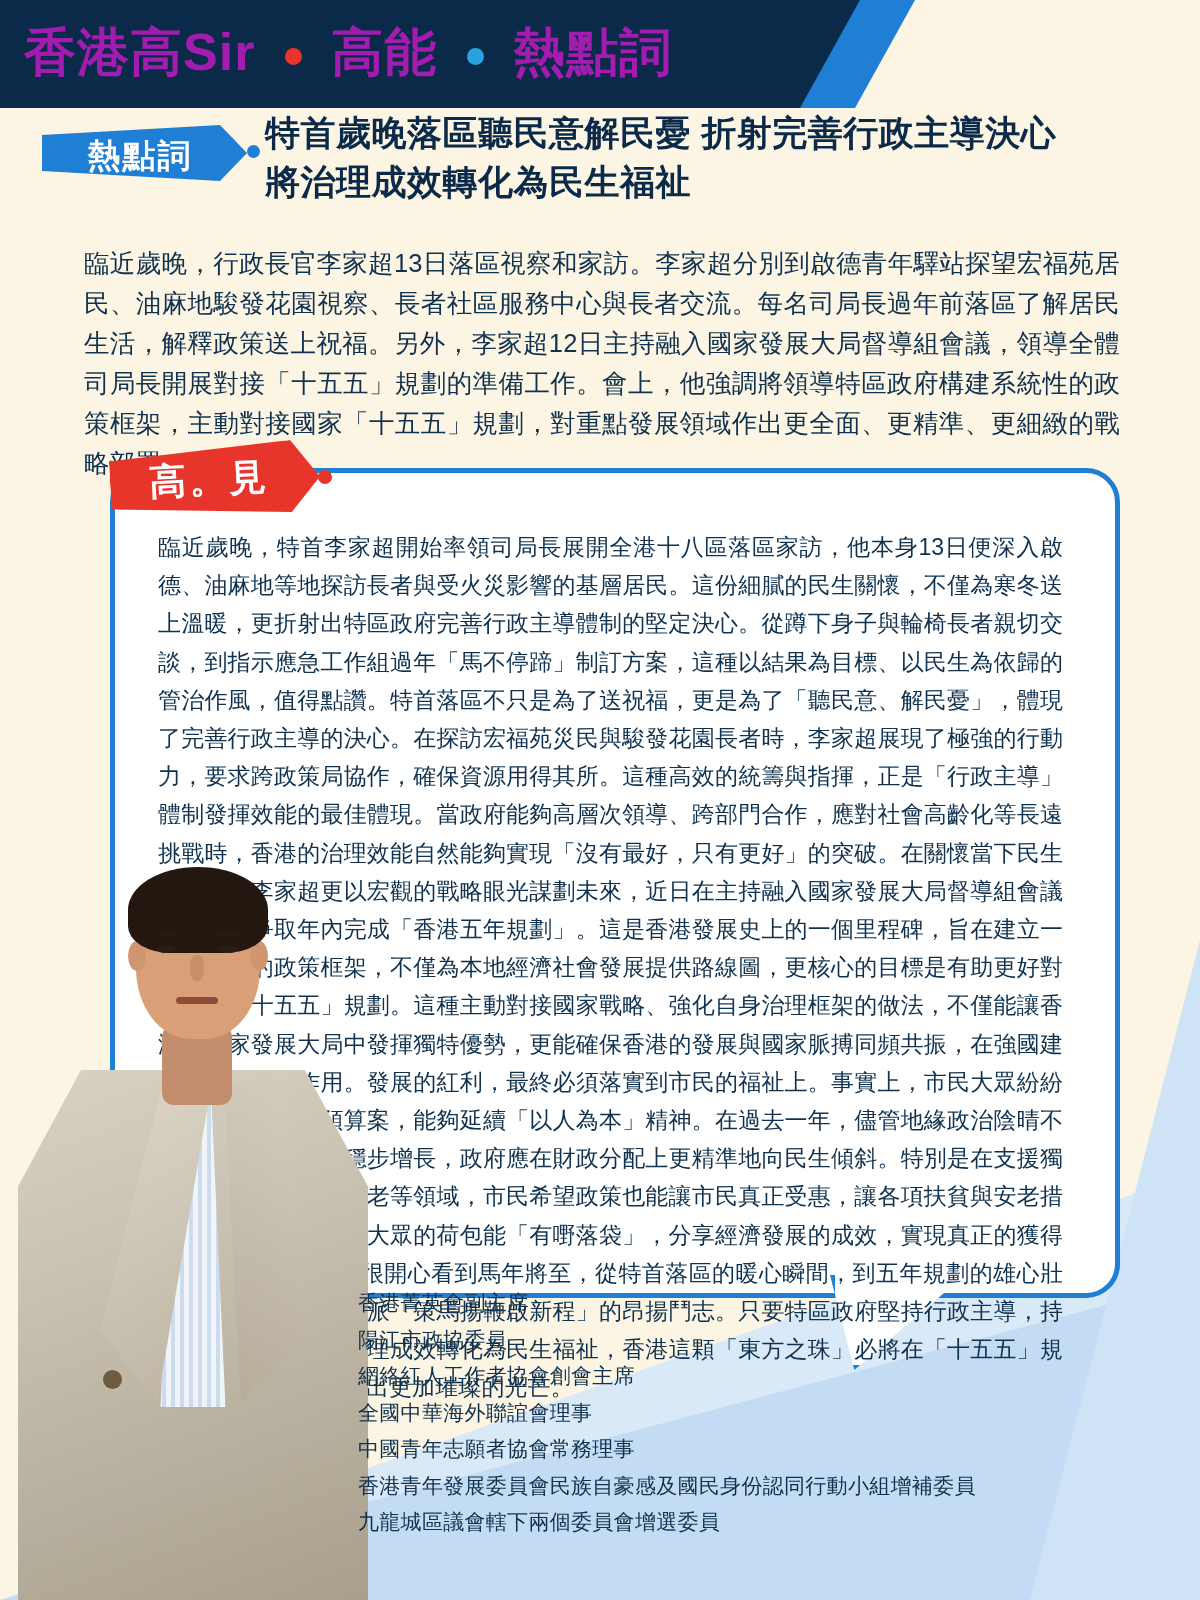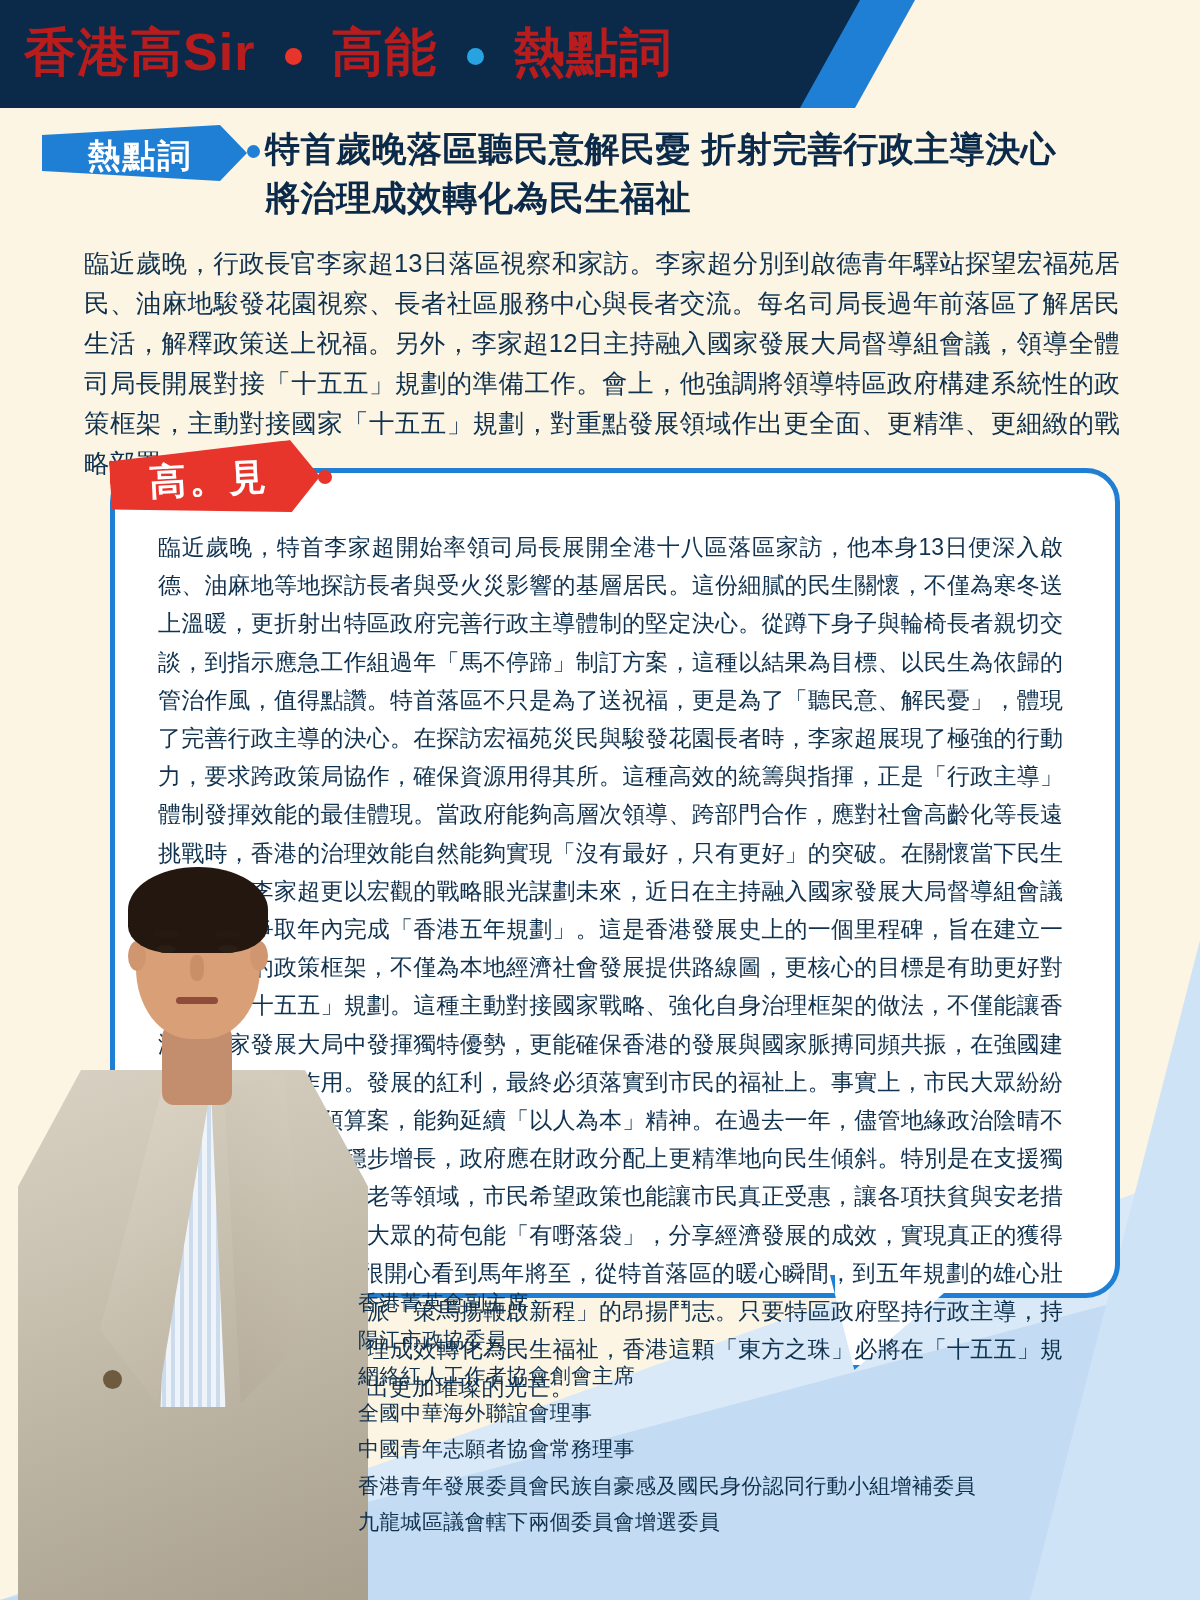--- a/index.html
+++ b/index.html
@@ -62,21 +62,21 @@
     width: 120px; height: 108px;
     background: #1f7fd4;
     clip-path: polygon(0 0, 120px 0, 60px 108px, 0 108px);
     z-index: 2;
   }
   .header-title {
     position: absolute;
     left: 24px; top: 16px;
     font-size: 52px;
     font-weight: bold;
-    color: #b91c1c;
+    color: #a21caf;
     letter-spacing: 1px;
     white-space: nowrap;
     z-index: 4;
     line-height: 72px;
   }
   .dot-red {
     display: inline-block;
     width: 17px; height: 17px;
     border-radius: 50%;
     background: #e8352b;
@@ -116,21 +116,21 @@
     position: absolute;
     left: 247px; top: 145px;
     width: 13px; height: 13px;
     border-radius: 50%;
     background: #1f7fd4;
     z-index: 5;
   }
 
   .headline {
     position: absolute;
-    left: 265px; top: 124px;
+    left: 265px; top: 108px;
     width: 915px;
     font-size: 35px;
     font-weight: bold;
     color: #0b2a4a;
     line-height: 49px;
     letter-spacing: 0.5px;
     z-index: 4;
   }
 
   

